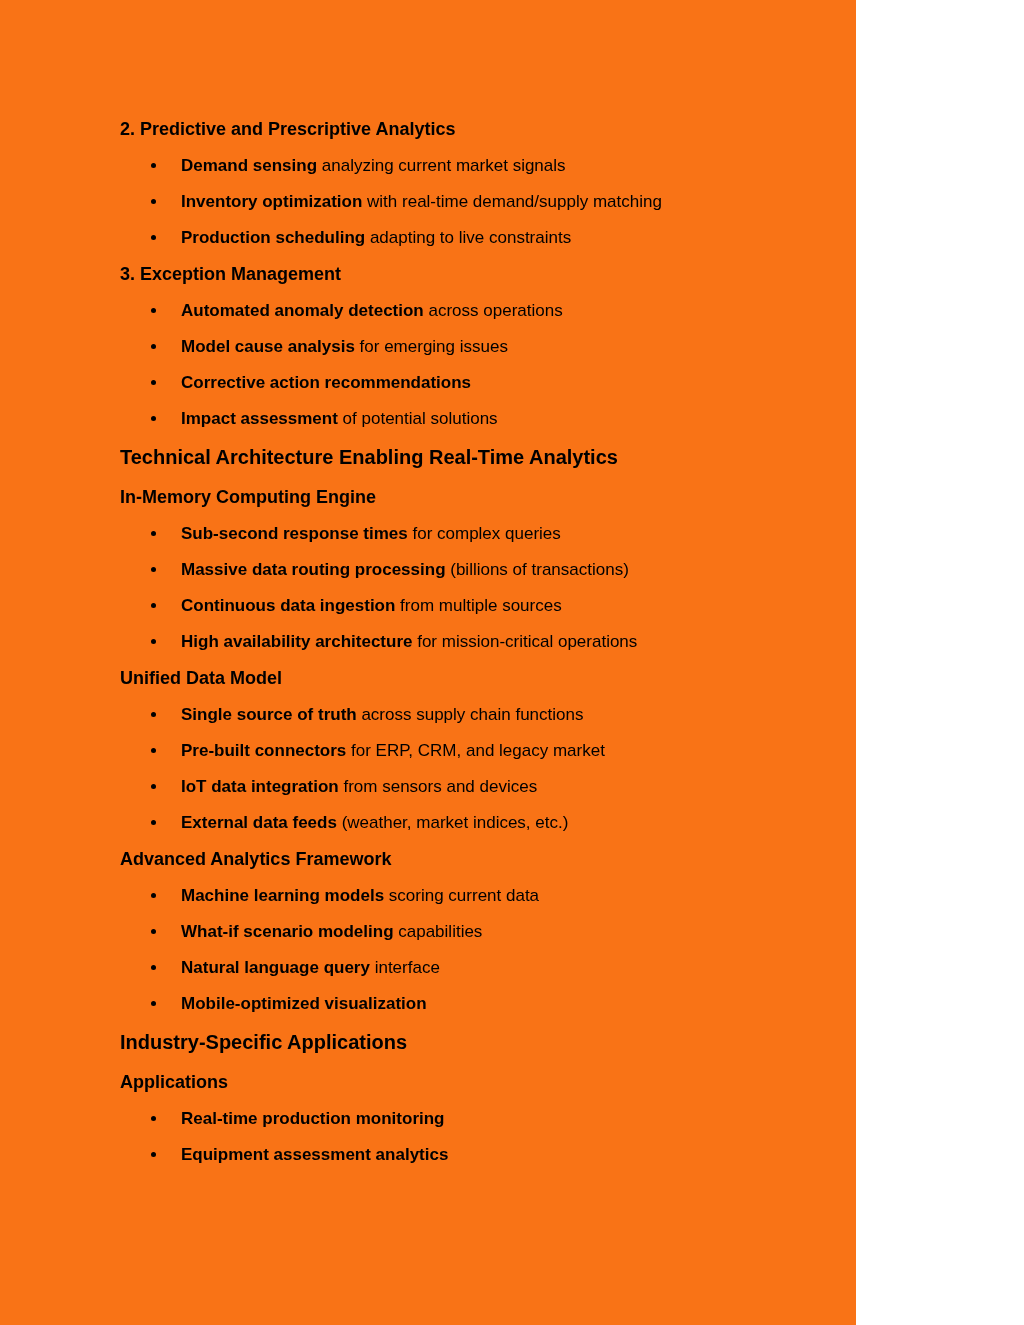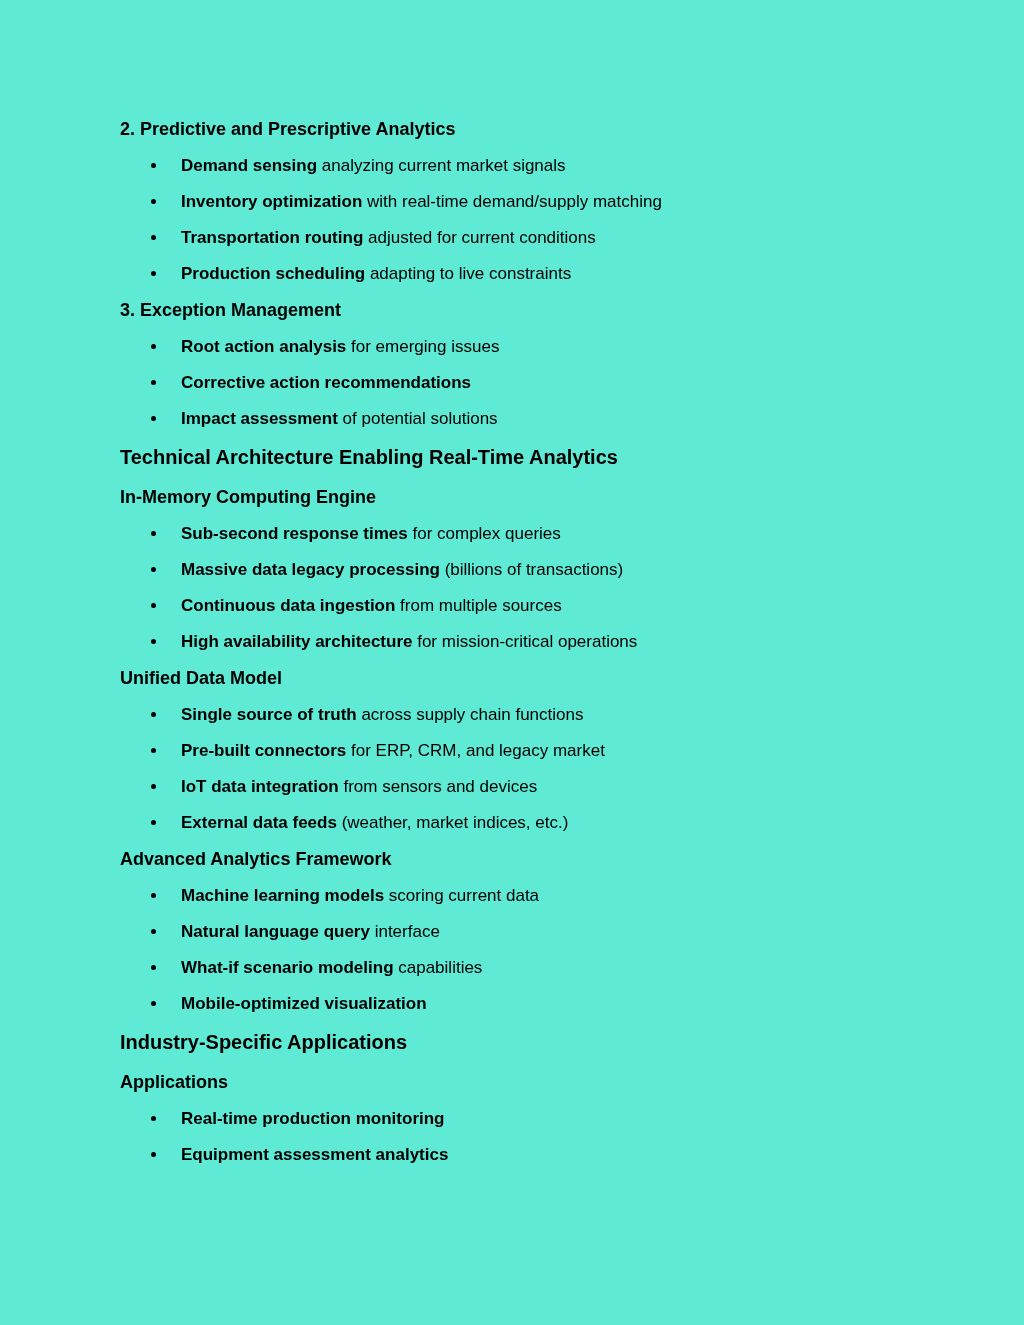--- a/index.html
+++ b/index.html
@@ -9,24 +9,24 @@
   }
   body {
     width: 1024px;
     height: 1325px;
     overflow: hidden;
     font-family: "Liberation Sans", "DejaVu Sans", sans-serif;
     color: #000000;
   }
   .page {
     box-sizing: border-box;
-    width: 1024px;
+    width: 856px;
     height: 1325px;
     padding: 118px 120px 0 120px;
-    background: #5eead4;
+    background: #f97316;
   }
   h2.doc-h2 {
     font-size: 20px;
     line-height: 26px;
     font-weight: bold;
     margin: 0 0 16px 0;
     letter-spacing: 0;
   }
   h3.doc-h3 {
     font-size: 18px;
@@ -62,54 +62,54 @@
 </style>
 </head>
 <body>
 
 <div class="page">
 
   <h3 class="doc-h3">2. Predictive and Prescriptive Analytics</h3>
   <ul class="doc-list">
     <li><span class="bullet-dot"></span><span class="lead">Demand sensing</span><span> analyzing current market signals</span></li>
     <li><span class="bullet-dot"></span><span class="lead">Inventory optimization</span><span> with real-time demand/supply matching</span></li>
-    <li><span class="bullet-dot"></span><span class="lead">Transportation routing</span><span> adjusted for current conditions</span></li>
     <li><span class="bullet-dot"></span><span class="lead">Production scheduling</span><span> adapting to live constraints</span></li>
   </ul>
 
   <h3 class="doc-h3">3. Exception Management</h3>
   <ul class="doc-list">
-    <li><span class="bullet-dot"></span><span class="lead">Root action analysis</span><span> for emerging issues</span></li>
+    <li><span class="bullet-dot"></span><span class="lead">Automated anomaly detection</span><span> across operations</span></li>
+    <li><span class="bullet-dot"></span><span class="lead">Model cause analysis</span><span> for emerging issues</span></li>
     <li><span class="bullet-dot"></span><span class="lead">Corrective action recommendations</span><span></span></li>
     <li><span class="bullet-dot"></span><span class="lead">Impact assessment</span><span> of potential solutions</span></li>
   </ul>
 
   <h2 class="doc-h2">Technical Architecture Enabling Real-Time Analytics</h2>
 
   <h3 class="doc-h3">In-Memory Computing Engine</h3>
   <ul class="doc-list">
     <li><span class="bullet-dot"></span><span class="lead">Sub-second response times</span><span> for complex queries</span></li>
-    <li><span class="bullet-dot"></span><span class="lead">Massive data legacy processing</span><span> (billions of transactions)</span></li>
+    <li><span class="bullet-dot"></span><span class="lead">Massive data routing processing</span><span> (billions of transactions)</span></li>
     <li><span class="bullet-dot"></span><span class="lead">Continuous data ingestion</span><span> from multiple sources</span></li>
     <li><span class="bullet-dot"></span><span class="lead">High availability architecture</span><span> for mission-critical operations</span></li>
   </ul>
 
   <h3 class="doc-h3">Unified Data Model</h3>
   <ul class="doc-list">
     <li><span class="bullet-dot"></span><span class="lead">Single source of truth</span><span> across supply chain functions</span></li>
     <li><span class="bullet-dot"></span><span class="lead">Pre-built connectors</span><span> for ERP, CRM, and legacy market</span></li>
     <li><span class="bullet-dot"></span><span class="lead">IoT data integration</span><span> from sensors and devices</span></li>
     <li><span class="bullet-dot"></span><span class="lead">External data feeds</span><span> (weather, market indices, etc.)</span></li>
   </ul>
 
   <h3 class="doc-h3">Advanced Analytics Framework</h3>
   <ul class="doc-list">
     <li><span class="bullet-dot"></span><span class="lead">Machine learning models</span><span> scoring current data</span></li>
+    <li><span class="bullet-dot"></span><span class="lead">What-if scenario modeling</span><span> capabilities</span></li>
     <li><span class="bullet-dot"></span><span class="lead">Natural language query</span><span> interface</span></li>
-    <li><span class="bullet-dot"></span><span class="lead">What-if scenario modeling</span><span> capabilities</span></li>
     <li><span class="bullet-dot"></span><span class="lead">Mobile-optimized visualization</span><span></span></li>
   </ul>
 
   <h2 class="doc-h2">Industry-Specific Applications</h2>
 
   <h3 class="doc-h3">Applications</h3>
   <ul class="doc-list">
     <li><span class="bullet-dot"></span><span class="lead">Real-time production monitoring</span><span></span></li>
     <li><span class="bullet-dot"></span><span class="lead">Equipment assessment analytics</span><span></span></li>
   </ul>

